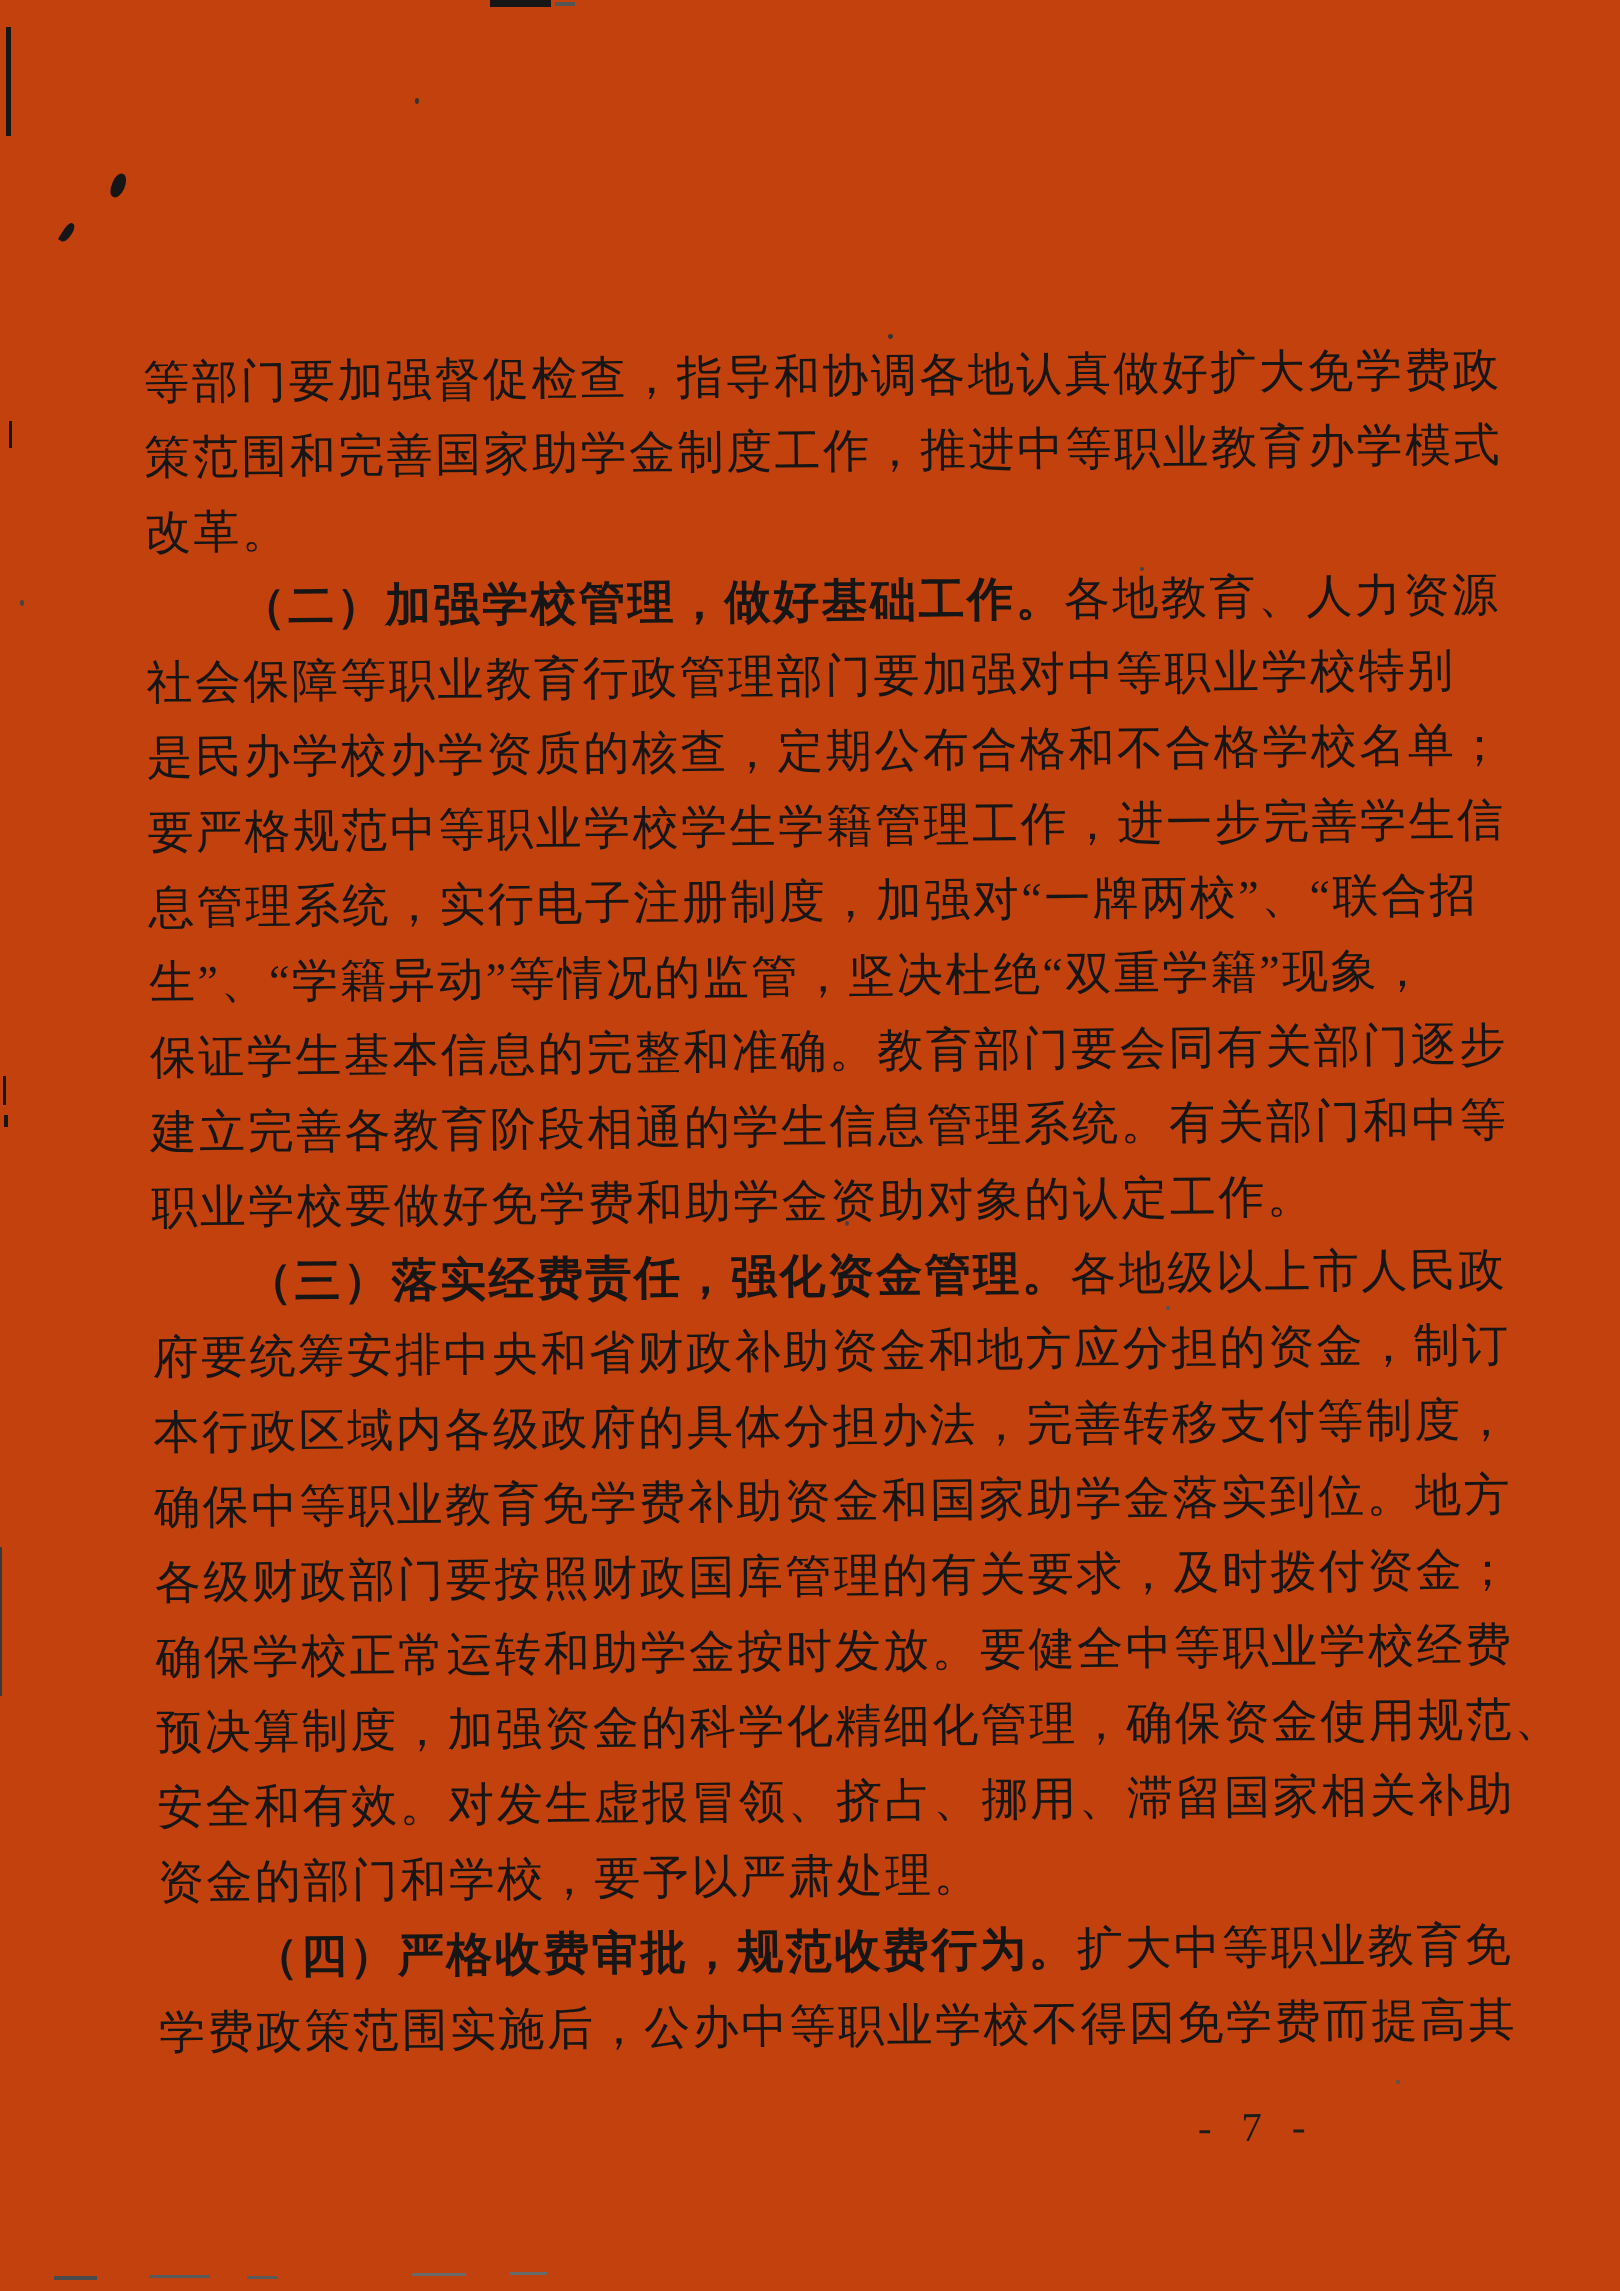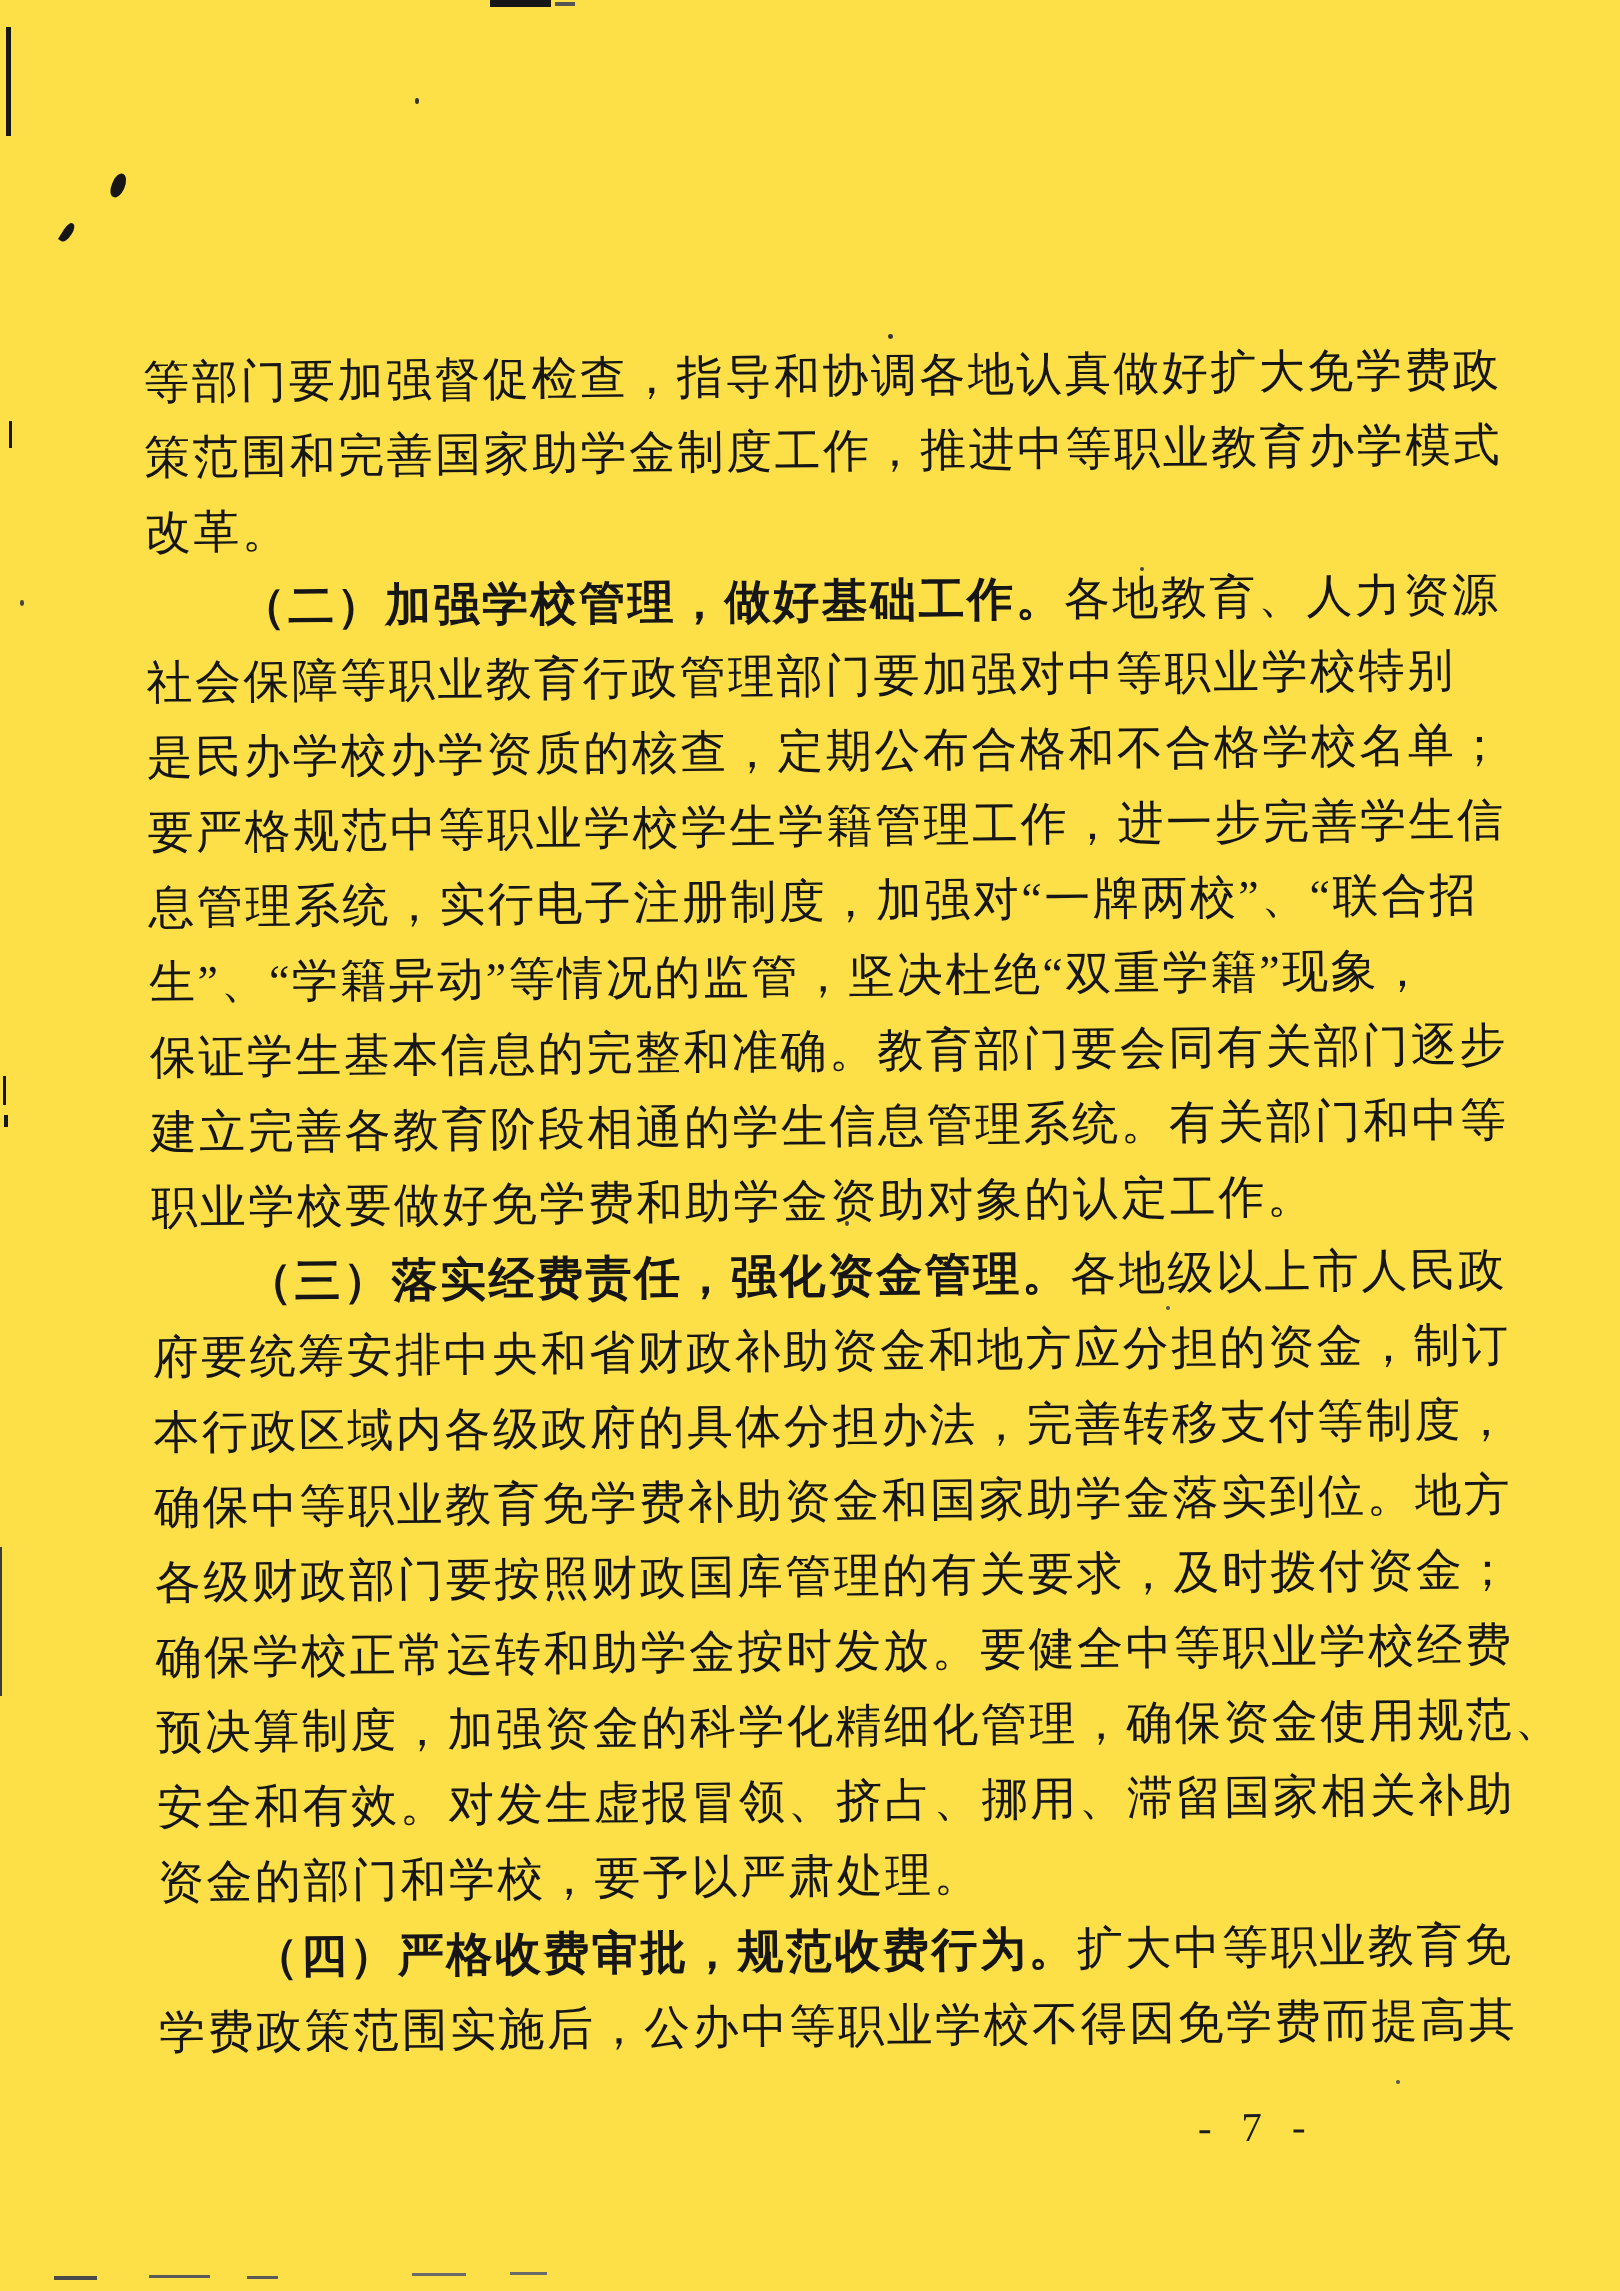--- a/index.html
+++ b/index.html
@@ -8,21 +8,21 @@
     padding: 0;
     width: 1620px;
     height: 2292px;
     background: #ffffff;
     overflow: hidden;
     font-family: "Liberation Serif", "DejaVu Serif", serif;
   }
   .sheet {
     position: absolute;
     inset: 0;
-    background: #fde047;
+    background: #c2410c;
   }
   .text-block {
     position: absolute;
     left: 143px;
     top: 345px;
     width: 1364px;
     color: #161616;
     transform: rotate(-0.55deg);
     transform-origin: top left;
   }

